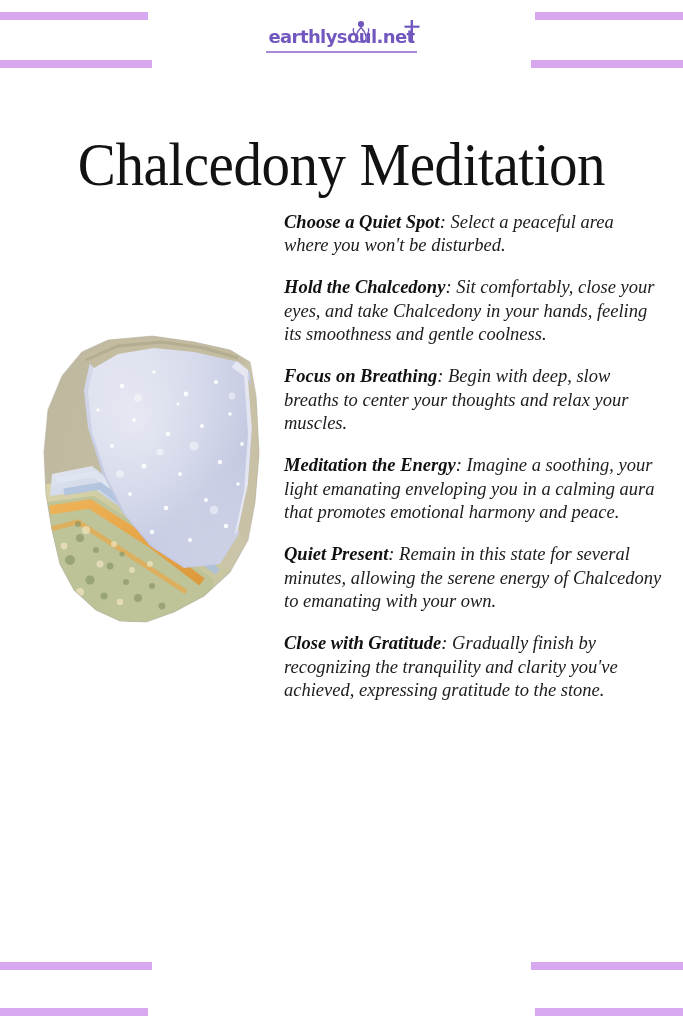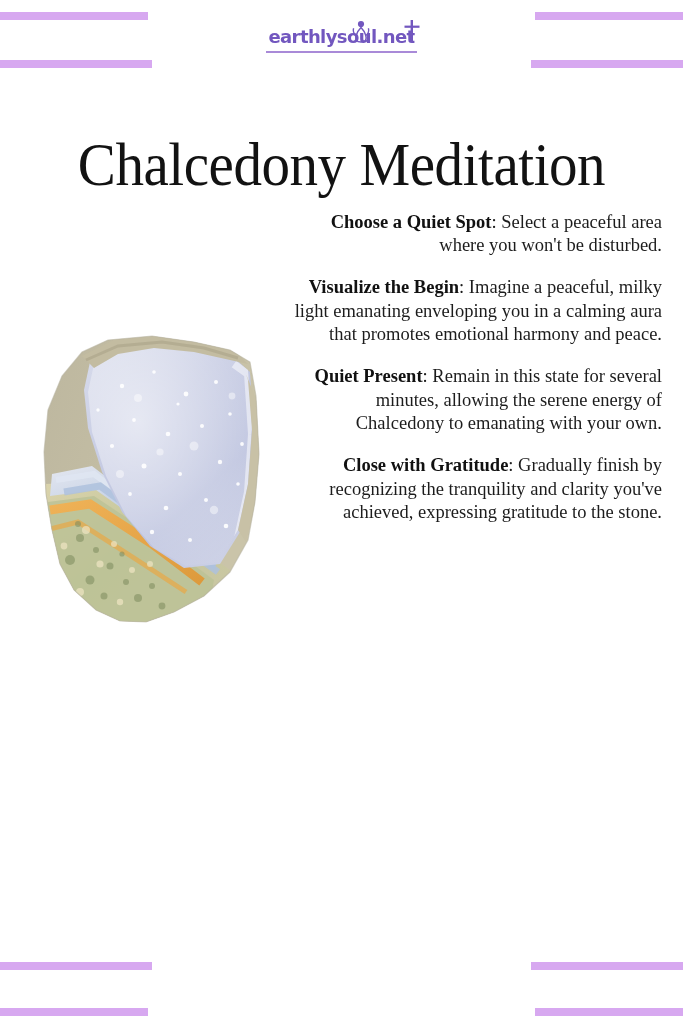--- a/index.html
+++ b/index.html
@@ -105,21 +105,22 @@
     position: absolute;
     left: 284px;
     top: 192px;
     width: 378px;
   }
   .step {
     margin-bottom: 17px;
     font-size: 18.5px;
     line-height: 23.5px;
     color: #1c1c1c;
-    text-align: right;
+    text-align: left;
+    font-style: italic;
   }
   .step:last-child { margin-bottom: 16px; }
   .step-title {
     font-weight: bold;
     color: #111111;
   }
   .step-body { font-weight: normal; }
 </style>
 </head>
 <body>
@@ -291,21 +292,27 @@
              L214,206 L196,238 L170,262 L140,278 L112,288 L86,287 L62,276
              L40,256 L26,230 L18,196 L12,160 L10,118 L14,76 L28,42 L48,18 Z" fill="none" stroke="#b6b2a0" stroke-width="1.2" opacity="0.55"></path>
   </svg>
 </div>
 
 <div class="steps">
   <p class="step">
     <span class="step-title">Choose a Quiet Spot</span><span class="step-body">: Select a peaceful area where you won't be disturbed.</span>
   </p>
   <p class="step">
-    <span class="step-title">Visualize the Begin</span><span class="step-body">: Imagine a peaceful, milky light emanating enveloping you in a calming aura that promotes emotional harmony and peace.</span>
+    <span class="step-title">Hold the Chalcedony</span><span class="step-body">: Sit comfortably, close your eyes, and take Chalcedony in your hands, feeling its smoothness and gentle coolness.</span>
+  </p>
+  <p class="step">
+    <span class="step-title">Focus on Breathing</span><span class="step-body">: Begin with deep, slow breaths to center your thoughts and relax your muscles.</span>
+  </p>
+  <p class="step">
+    <span class="step-title">Meditation the Energy</span><span class="step-body">: Imagine a soothing, your light emanating enveloping you in a calming aura that promotes emotional harmony and peace.</span>
   </p>
   <p class="step">
     <span class="step-title">Quiet Present</span><span class="step-body">: Remain in this state for several minutes, allowing the serene energy of Chalcedony to emanating with your own.</span>
   </p>
   <p class="step">
     <span class="step-title">Close with Gratitude</span><span class="step-body">: Gradually finish by recognizing the tranquility and clarity you've achieved, expressing gratitude to the stone.</span>
   </p>
 </div>
 
 </body></html>

